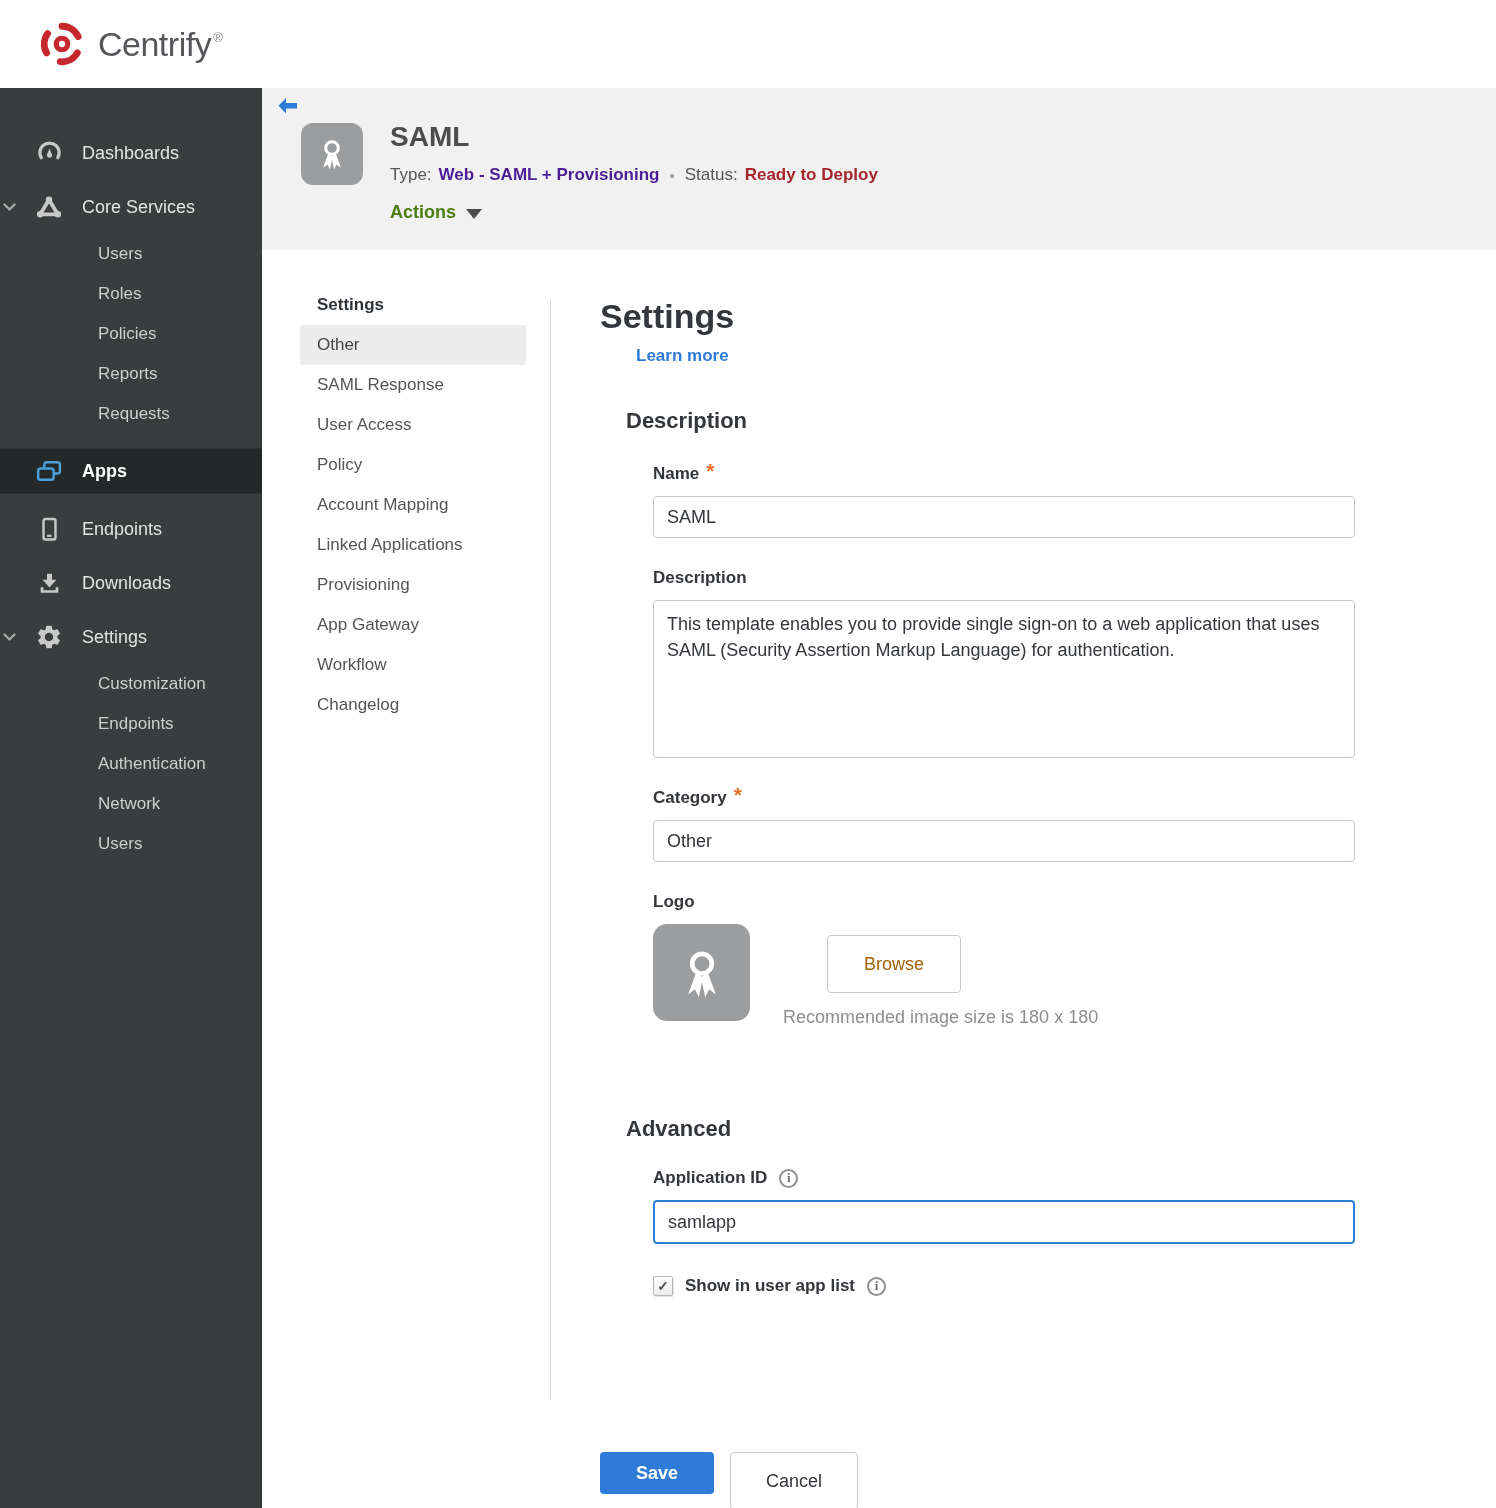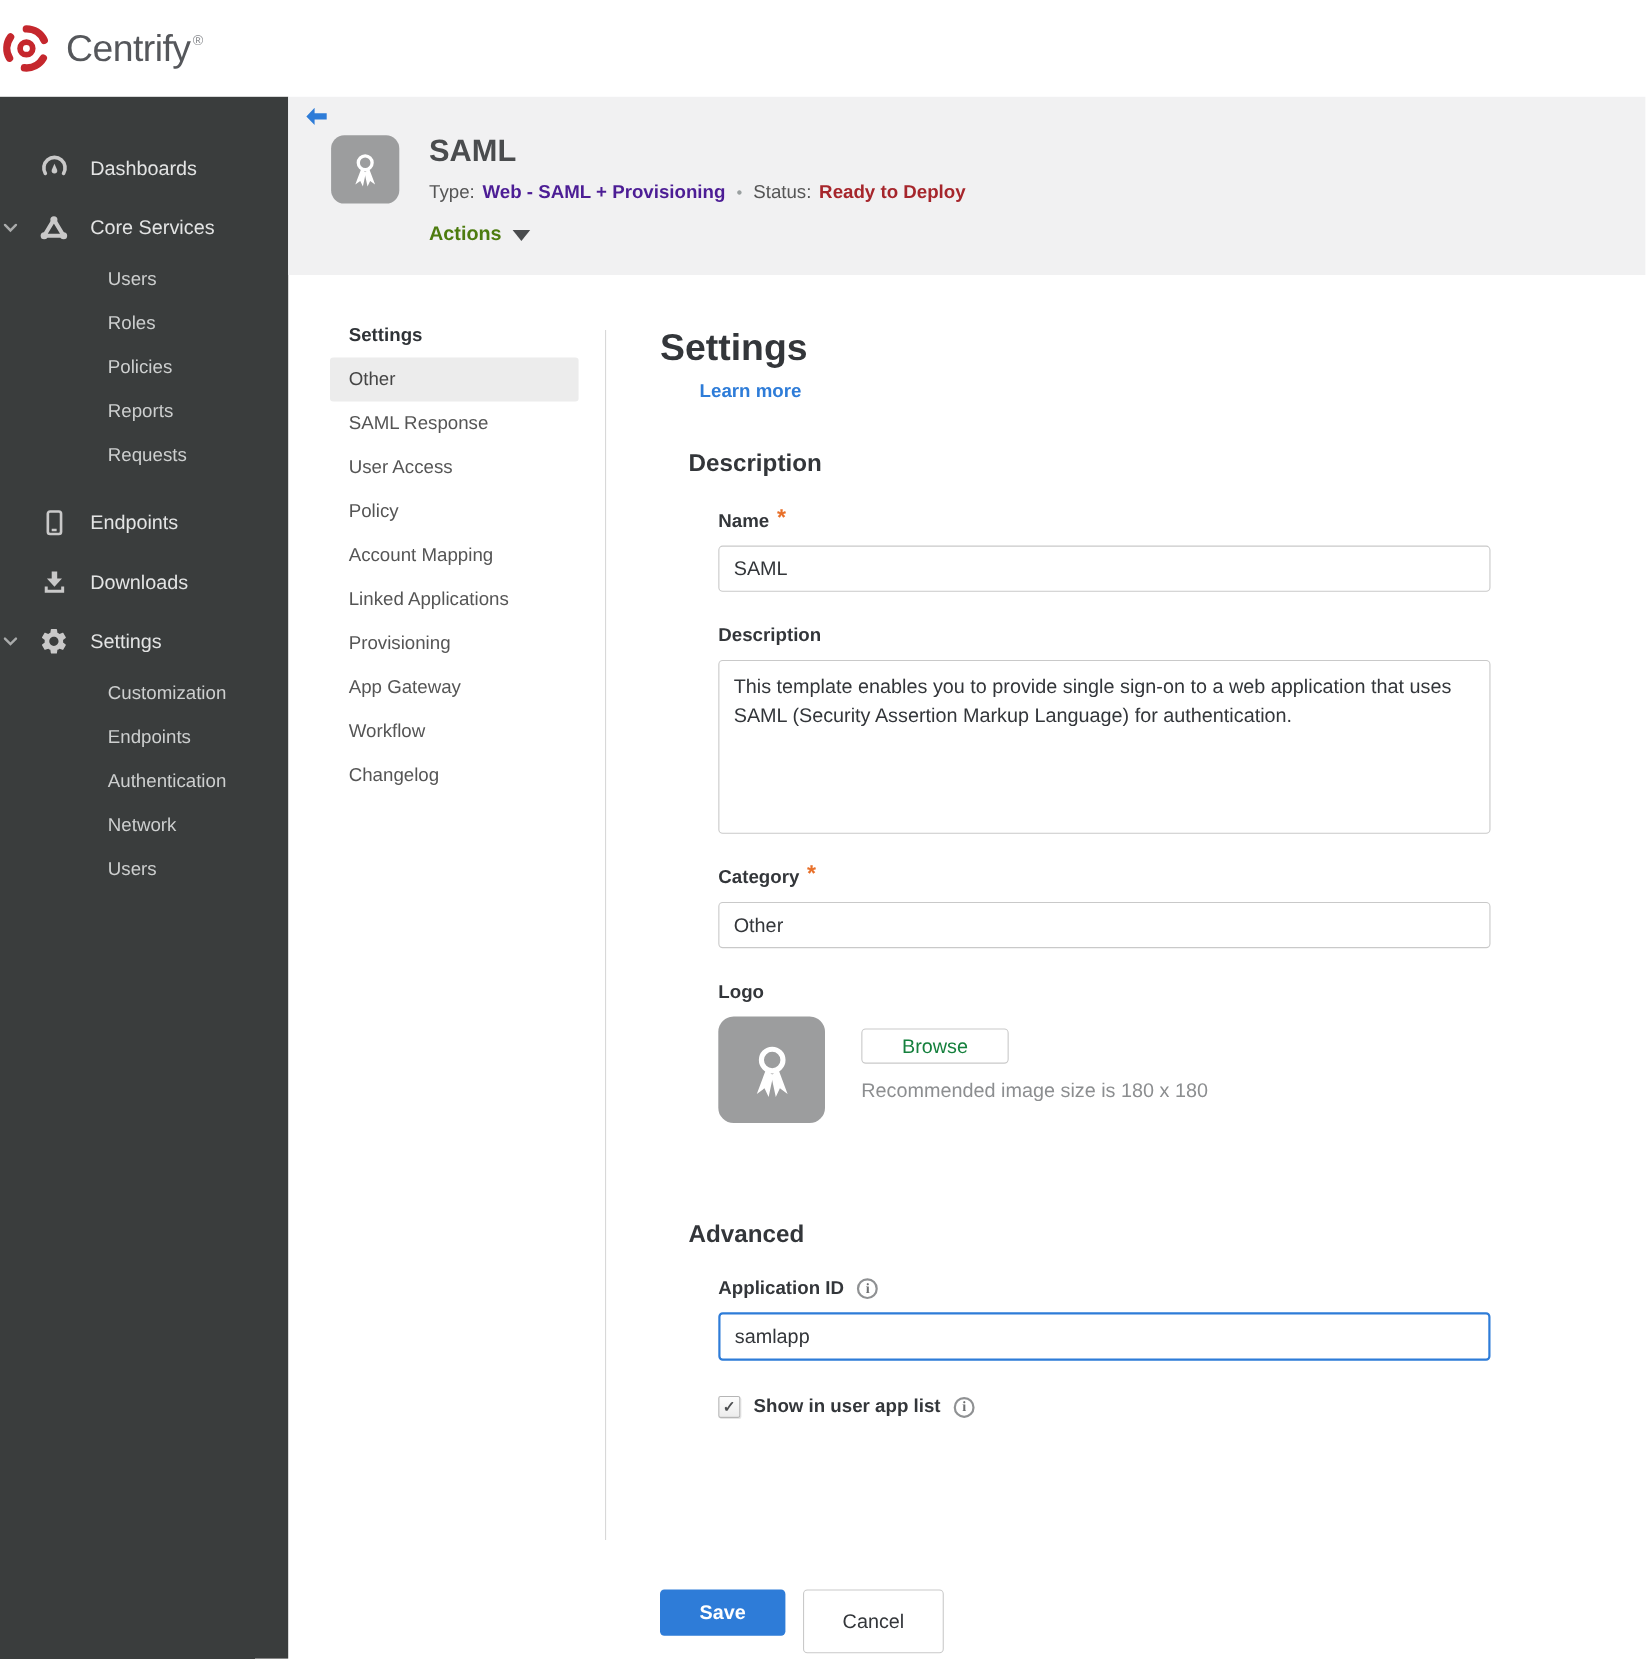--- a/index.html
+++ b/index.html
@@ -2,21 +2,21 @@
 <html><head>
 <meta charset="utf-8">
 <style>
   * { box-sizing: border-box; }
   html,body { margin:0; padding:0; }
   body {
     width:1496px; height:1508px; background:#fff; overflow:hidden;
     font-family:"Liberation Sans", sans-serif; color:#333; position:relative;
   }
   
-  .topbar { height:88px; display:flex; align-items:center; background:#fff; }
+  .topbar { height:88px; display:flex; align-items:center; padding-left:38px; background:#fff; }
   .logo { display:flex; align-items:center; gap:12px; }
   .logo-text { font-size:34px; color:#55575b; letter-spacing:-0.5px; }
   .reg { font-size:13px; color:#8a8c90; vertical-align:14px; margin-left:2px; }
 
   
   .shell { display:flex; height:1420px; }
   .sidebar { width:262px; min-width:262px; background:#3a3d3d; padding-top:38px; }
   .side-row { position:relative; height:54px; display:flex; align-items:center; }
   .side-chevron { position:absolute; left:3px; top:50%; margin-top:-4px; line-height:0; }
   .side-icon { width:30px; margin-left:34px; margin-right:18px; display:flex; justify-content:center; align-items:center; }
@@ -63,22 +63,22 @@
   .field-adv { margin-top:26px; }
   .field-label { font-size:17px; font-weight:bold; color:#33363a; display:flex; align-items:center; }
   .req { color:#e8702a; font-size:21px; font-weight:bold; margin-left:7px; margin-top:-6px; }
   .text-input { display:block; margin-top:12px; width:702px; height:42px; border:1px solid #c9c9c9; border-radius:4px;
                 font-size:18px; color:#33363a; padding:0 13px; font-family:"Liberation Sans", sans-serif; background:#fff; }
   .textarea { height:158px; padding:10px 13px; line-height:26px; resize:none; }
   .appid { border:2px solid #2e7cd8; height:44px; }
   .logo-row { display:flex; margin-top:12px; }
   .logo-tile { width:97px; height:97px; background:#9c9d9e; border-radius:14px; display:flex; align-items:center; justify-content:center; }
   .logo-side { margin-left:33px; }
-  .browse-btn { margin-top:11px; width:134px; height:32px; background:#fff; border:1px solid #c9c9c9; border-radius:4px;
-                font-size:18px; color:#15803d; cursor:pointer; font-family:"Liberation Sans", sans-serif; }
+  .browse-btn { margin-top:11px; width:134px; height:58px; background:#fff; border:1px solid #c9c9c9; border-radius:4px;
+                font-size:18px; color:#a16207; cursor:pointer; font-family:"Liberation Sans", sans-serif;margin-left:44px; }
   .recommended { margin-top:14px; font-size:18px; color:#8c8e90; }
 
   .info { display:inline-flex; width:19px; height:19px; border:2px solid #8f9193; border-radius:50%; color:#6e7072;
           font-family:"Liberation Serif", serif; font-weight:bold; font-size:13px; align-items:center; justify-content:center;
           margin-left:12px; cursor:pointer; flex:none; }
   .checkbox-row { margin-left:27px; margin-top:32px; display:flex; align-items:center; cursor:pointer; }
   .checkbox { width:20px; height:20px; border:1px solid #b5b5b5; border-radius:2px; background:linear-gradient(#fdfdfd,#ececec);
               color:#4d4f51; font-size:14px; font-weight:bold; display:flex; align-items:center; justify-content:center;
               box-shadow:1px 1px 0 #e5e5e5; }
   .checkbox-label { margin-left:12px; font-size:17px; font-weight:bold; color:#33363a; }
@@ -143,20 +143,29 @@
       <span class="side-label">Core Services</span>
     </div>
     <div class="side-group">
       <div class="side-sub">Users</div>
       <div class="side-sub">Roles</div>
       <div class="side-sub">Policies</div>
       <div class="side-sub">Reports</div>
       <div class="side-sub">Requests</div>
     </div>
 
+    <div class="side-row active">
+      <span class="side-icon">
+        <svg width="28" height="25" viewBox="0 0 27 24">
+          <rect x="9" y="3" width="15" height="11" rx="2.5" fill="none" stroke="#4aa0dc" stroke-width="2.4"></rect>
+          <rect x="3" y="9" width="15" height="11" rx="2.5" fill="#252828" stroke="#4aa0dc" stroke-width="2.4"></rect>
+        </svg>
+      </span>
+      <span class="side-label">Apps</span>
+    </div>
 
     <div class="side-row">
       <span class="side-icon">
         <svg width="26" height="27" viewBox="0 0 26 27">
           <rect x="7.5" y="3" width="12" height="20.5" rx="2" fill="none" stroke="#c9c9c9" stroke-width="2.4"></rect>
           <line x1="11" y1="19.8" x2="15.5" y2="19.8" stroke="#c9c9c9" stroke-width="2.2"></line>
         </svg>
       </span>
       <span class="side-label">Endpoints</span>
     </div>

